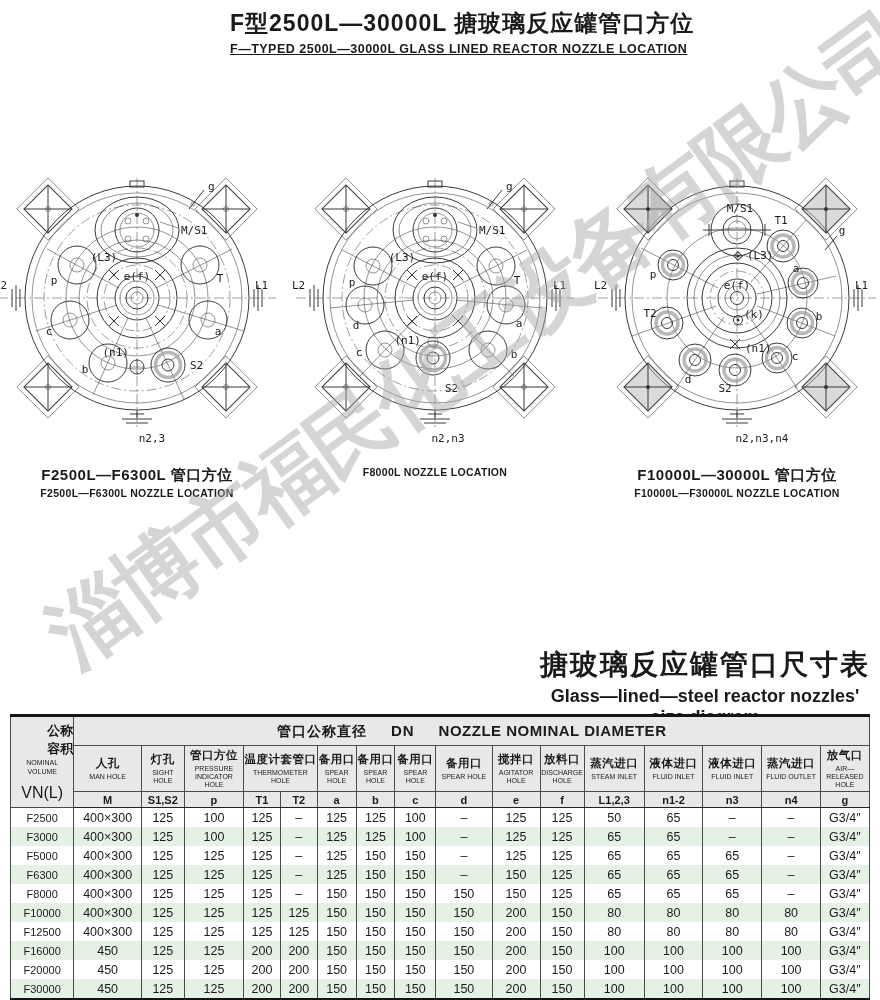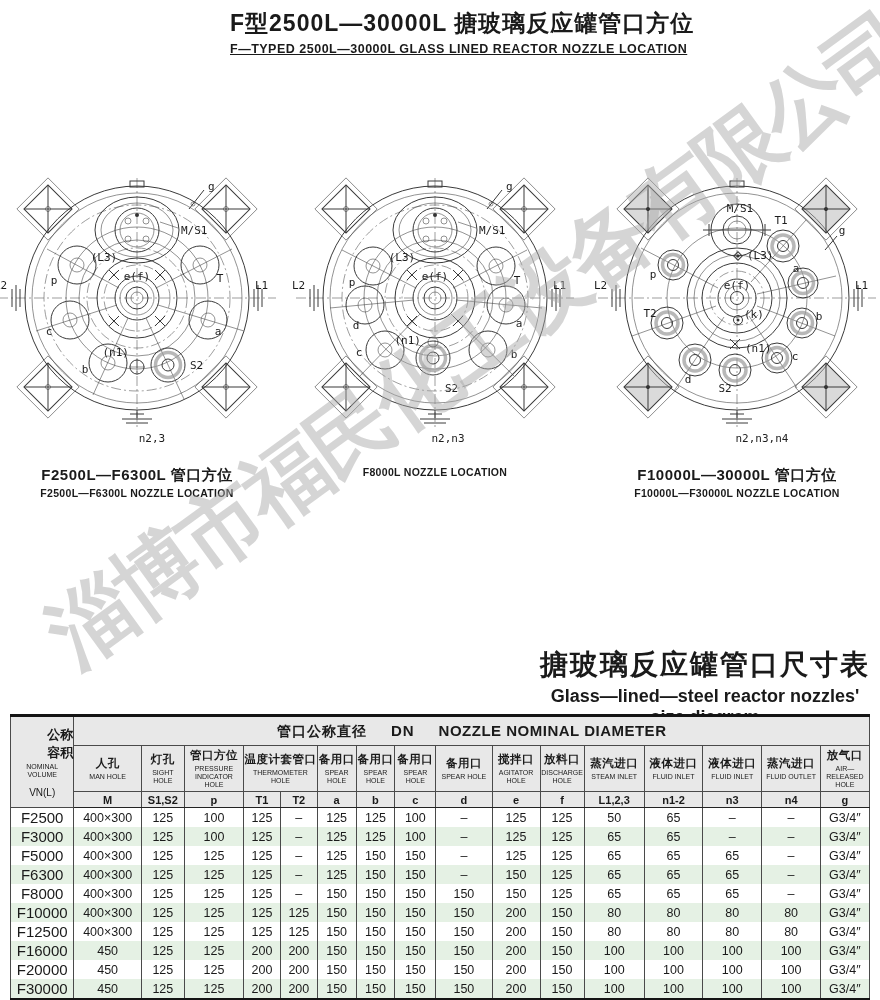--- a/index.html
+++ b/index.html
@@ -32,29 +32,29 @@
   
   .dtable{position:absolute;top:714px;left:10px;width:860px;border-collapse:collapse;
           table-layout:fixed;border-top:3px solid #141414;border-bottom:3px solid #141414;}
   .dtable td{border:1px solid #4a4a4a;text-align:center;vertical-align:middle;padding:0;}
   .dtable thead td{background:#e8e8e8;}
   .hr1 td{height:28px;}
   .hr2 td{height:45px;}
   .hr3 td{height:15px;font-size:11px;font-weight:600;border-bottom:1.5px solid #222;}
   .corner .c-cn{font-size:13px;font-weight:700;padding-left:36px;}
   .corner .c-en{font-size:7px;line-height:1.15;margin-top:1px;}
-  .corner .c-sym{font-size:10px;margin-top:8px;}
+  .corner .c-sym{font-size:16px;margin-top:8px;}
   .span-h{font-weight:700;font-size:14px;letter-spacing:1px;}
   .span-h .gap{margin:0 24px;font-size:15px;}
   .span-h .en{font-size:15px;letter-spacing:.5px;}
   .h-cn{font-size:11.5px;font-weight:700;letter-spacing:.5px;}
   .h-en{font-size:7px;line-height:1.1;margin-top:2px;}
   .dtable tbody td{height:19px;font-size:12.5px;border-top:none;border-bottom:none;}
   .dtable tbody tr.green td{background:#e5f1e4;}
-  .dtable tbody td.model{font-size:15px;}
+  .dtable tbody td.model{font-size:11px;}
 </style>
 </head>
 <body>
 
 <div class="page">
 
   <div class="titles">
     <div class="title-cn">F型2500L—30000L 搪玻璃反应罐管口方位</div>
     <div class="title-en">F—TYPED 2500L—30000L GLASS LINED REACTOR NOZZLE LOCATION</div>
   </div>

